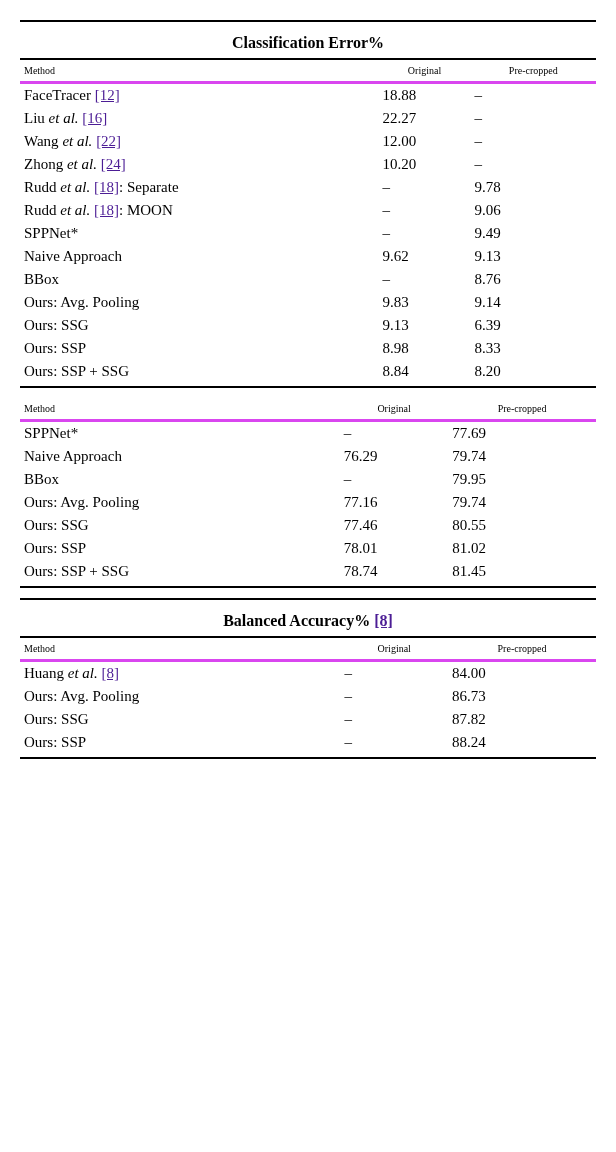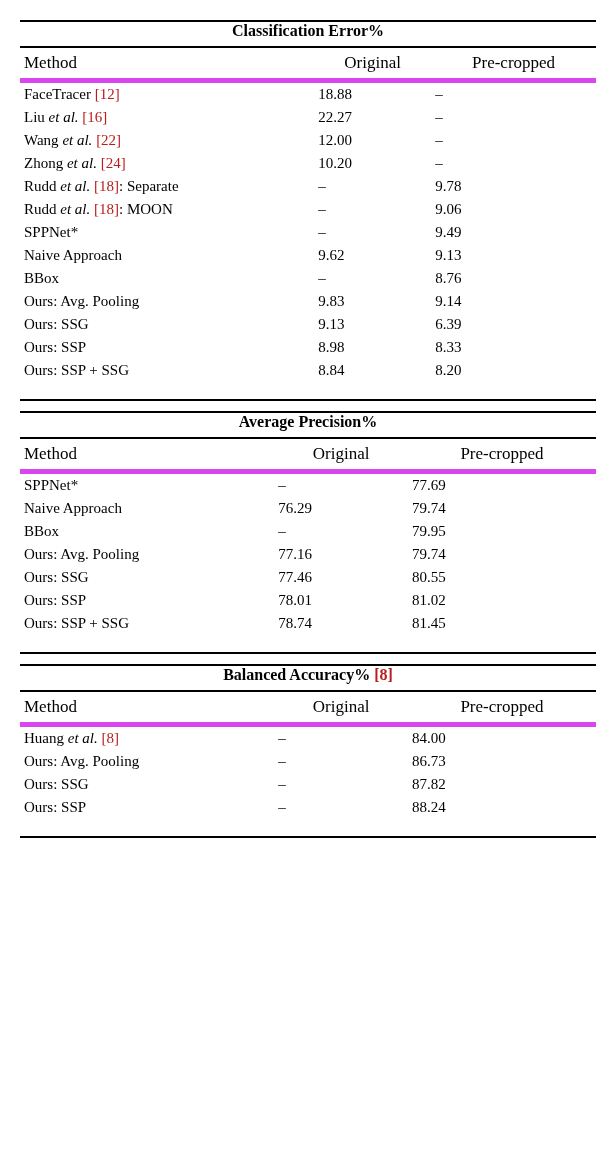--- a/index.html
+++ b/index.html
@@ -18,52 +18,53 @@
       width: 580px;
     }
     table {
       width: 100%;
       border-collapse: collapse;
     }
     .section-header th {
       text-align: center;
       font-weight: bold;
       font-size: 16px;
-      padding: 0 4px 6px 4px;
+      padding: 12px 4px 6px 4px;
       border-top: 2px solid #000;
       border-bottom: 2px solid #000;
     }
     .col-header-row th {
       font-weight: normal;
-      font-size: 17px;
+      font-size: 10px;
       padding: 5px 4px 5px 4px;
-      border-bottom: 5px solid #d946ef;
+      border-bottom: 3px solid #d946ef;
       text-align: left;
     }
     .col-header-row th:nth-child(2),
     .col-header-row th:nth-child(3) {
       text-align: center;
     }
     .data-row td {
       padding: 3px 4px;
       font-size: 15px;
       text-align: left;
     }
     .data-row td:nth-child(2),
     .data-row td:nth-child(3) {
       text-align: left;
     }
     .table-bottom-border {
       border-bottom: 2px solid #000;
     }
     .table-bottom-border td {
-      padding-bottom: 20px;
+      padding-bottom: 6px;
     }
     .ref-link {
-      color: #b91c1c;
+      color: #4c1d95;
+      text-decoration: underline;
     }
     em {
       font-style: italic;
       text-align: center;
     }
     .section-gap {
       height: 10px;
     }
   </style>
 </head>
@@ -148,23 +149,20 @@
         <td>8.84</td>
         <td>8.20</td>
       </tr>
     </tbody>
   </table>
 
   <div class="section-gap"></div>
 
   <table>
     <thead>
-      <tr class="section-header">
-        <th colspan="3">Average Precision%</th>
-      </tr>
       <tr class="col-header-row">
         <th>Method</th>
         <th>Original</th>
         <th>Pre-cropped</th>
       </tr>
     </thead>
     <tbody>
       <tr class="data-row">
         <td>SPPNet*</td>
         <td>–</td>

